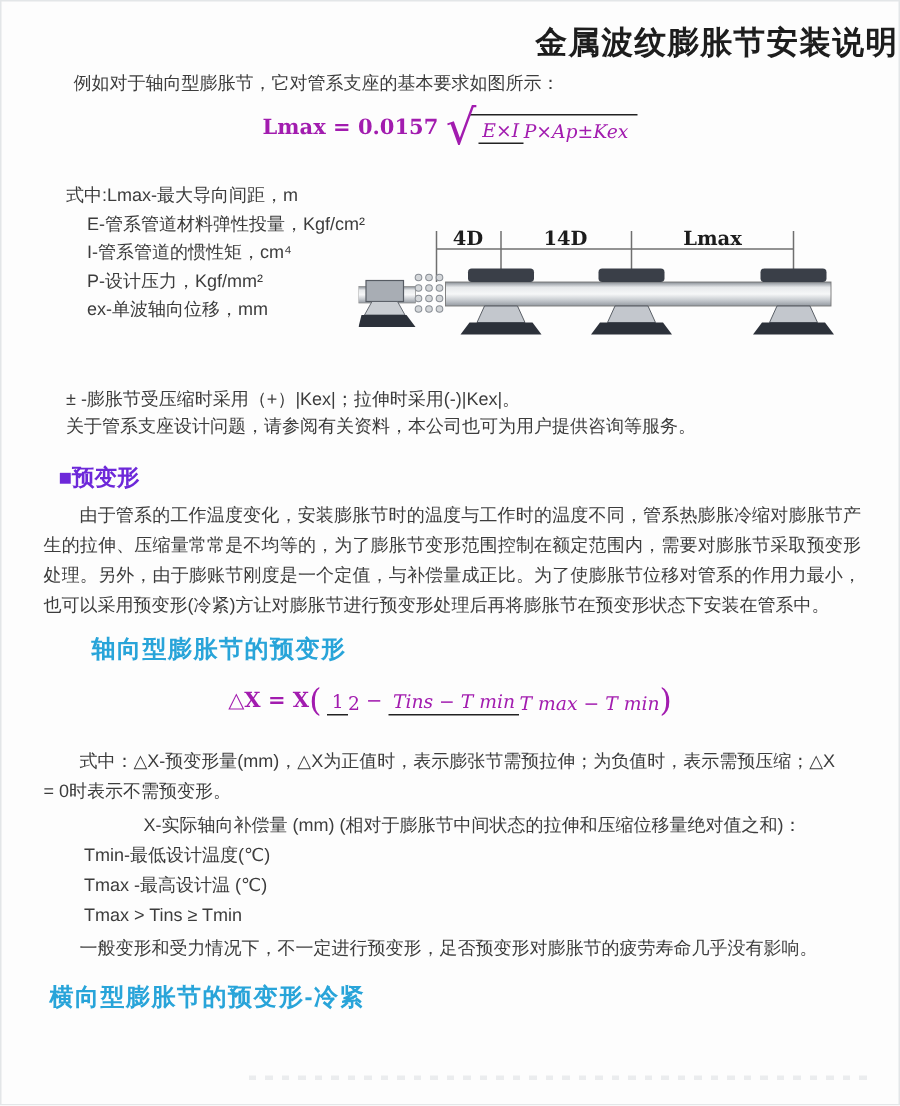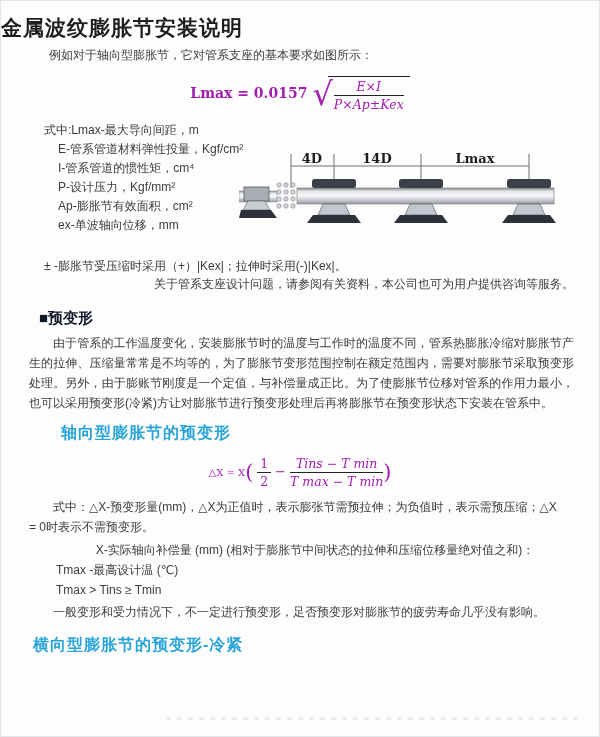--- a/index.html
+++ b/index.html
@@ -10,67 +10,67 @@
     background:#fdfdfd;
     border:1px solid #e3e6e8;
     overflow:hidden;
     font-family:"Liberation Sans","DejaVu Sans",sans-serif;
     color:#3c3c3c;
     font-size:12px;
   }
   
   .doc-title{
     margin:13px 0 0 0;
-    text-align:left;
+    text-align:right;
     font-size:21px;font-weight:bold;color:#1d1d1d;
     letter-spacing:1px;
   }
   .sec-inline{
     font-size:15px;font-weight:bold;color:#1499d2;
   }
   .sec-inline .marker{font-size:14px;letter-spacing:0;}
   .sec-head2{
     margin:15px 0 0 38px;
-    font-size:15px;font-weight:bold;color:#0f172a;
+    font-size:15px;font-weight:bold;color:#6d28d9;
   }
   .sub-head{
     font-size:16px;font-weight:bold;color:#28a4d9;
     letter-spacing:1px;
   }
   .sub-head.axial{margin:10px 0 0 60px;}
   .sub-head.lateral{margin:13px 0 0 32px;}
   
   .para{margin:0 25px 0 28px;line-height:19px;}
   .p1{margin-top:16px;text-indent:33px;}
   .p2{margin-top:4px;text-indent:20px;}
   .pm-line{margin:3px 25px 0 43px;}
-  .svc-line{margin:0 25px 0 43px;line-height:19px;text-align:right;}
+  .svc-line{margin:0 25px 0 43px;line-height:19px;}
   .pre-body{margin:5px 25px 0 28px;line-height:20px;text-indent:24px;text-align:justify;}
   .explain{margin:7px 38px 0 28px;line-height:20px;text-indent:24px;}
   .x-line{margin:4px 25px 0 55px;line-height:19px;text-align:center;}
   .temp-line{margin:0 0 0 55px;line-height:20px;}
   .note-line{margin:3px 25px 0 28px;line-height:19px;text-indent:24px;}
   
   .defs-wrap{position:relative;margin:9px 8px 0 43px;height:134px;}
   .def-line{line-height:19px;white-space:nowrap;}
   .def-line.ind{padding-left:14px;}
   .diagram{position:absolute;top:29px;right:0;}
   
   .formula{text-align:center;font-family:"DejaVu Serif","Liberation Serif",serif;color:#a21caf;}
   .f1{margin-top:11px;height:36px;}
   .f1-lhs{font-weight:bold;font-size:14px;font-style:normal;}
   .sqrt-sym{font-size:32px;font-weight:400;position:relative;top:7px;margin:0 -5px 0 5px;line-height:0;}
   .radicand{display:inline-block;border-top:1.6px solid #222;padding:2px 6px 0 6px;vertical-align:middle;}
-  .frac{display:inline-flex;flex-direction:column;text-align:center;vertical-align:middle;
+  .frac{display:inline-flex;flex-direction:row;text-align:center;vertical-align:middle;
         font-size:12.5px;line-height:1.2;font-style:italic;}
   .frac .num{border-bottom:1px solid #222;padding:0 3px 1px 3px;}
   .frac .den{padding-top:1px;}
   .frac.upright{font-style:normal;}
   .f2{margin-top:12px;height:34px;}
-  .f2-lhs,.f3-lhs,.f3-rhs{font-weight:normal;font-size:10px;}
+  .f2-lhs,.f3-lhs,.f3-rhs{font-weight:bold;font-size:14px;}
   .paren{font-size:21px;font-weight:400;vertical-align:middle;position:relative;top:-1px;}
   .minus{margin:0 4px;font-size:13px;}
   
   .cutoff{
     position:absolute;left:165px;top:716px;width:415px;height:3px;
     background:repeating-linear-gradient(90deg,#dcdfe2 0 5px,transparent 5px 11px);
     opacity:.55;
   }
 </style>
 </head>
@@ -88,21 +88,20 @@
           <span class="num">E×I</span>
           <span class="den">P×Ap±Kex</span>
         </span></span>
   </div>
 
   <div class="defs-wrap">
     <div class="def-line">式中:Lmax-最大导向间距，m</div>
     <div class="def-line ind">E-管系管道材料弹性投量，Kgf/cm²</div>
     <div class="def-line ind">I-管系管道的惯性矩，cm⁴</div>
     <div class="def-line ind">P-设计压力，Kgf/mm²</div>
-    <div class="def-line ind">Ap-膨胀节有效面积，cm²</div>
     <div class="def-line ind">ex-单波轴向位移，mm</div>
 
     <svg class="diagram" width="352" height="95" viewBox="0 0 352 95">
       <defs>
         <linearGradient id="pipeG" x1="0" y1="0" x2="0" y2="1">
           <stop offset="0" stop-color="#878d94"></stop>
           <stop offset="0.22" stop-color="#e7e9eb"></stop>
           <stop offset="0.5" stop-color="#f6f7f8"></stop>
           <stop offset="0.78" stop-color="#c3c7cc"></stop>
           <stop offset="1" stop-color="#949aa1"></stop>
@@ -172,20 +171,21 @@
         <span class="num">1</span>
         <span class="den">2</span>
       </span><span class="minus">−</span><span class="frac">
         <span class="num">Tins − T min</span>
         <span class="den">T max − T min</span>
       </span><span class="paren">)</span>
   </div>
 
   <p class="explain">式中：△X-预变形量(mm)，△X为正值时，表示膨张节需预拉伸；为负值时，表示需预压缩；△X = 0时表示不需预变形。</p>
   <p class="x-line">X-实际轴向补偿量 (mm) (相对于膨胀节中间状态的拉伸和压缩位移量绝对值之和)：</p>
+  <div class="temp-line">Tmin-最低设计温度(℃)</div>
   <div class="temp-line">Tmax -最高设计温 (℃)</div>
   <div class="temp-line">Tmax &gt; Tins ≥ Tmin</div>
   <p class="note-line">一般变形和受力情况下，不一定进行预变形，足否预变形对膨胀节的疲劳寿命几乎没有影响。</p>
 
   <h3 class="sub-head lateral">横向型膨胀节的预变形-冷紧</h3>
 
   <div class="cutoff"></div>
 </div>
 
 </body></html>

